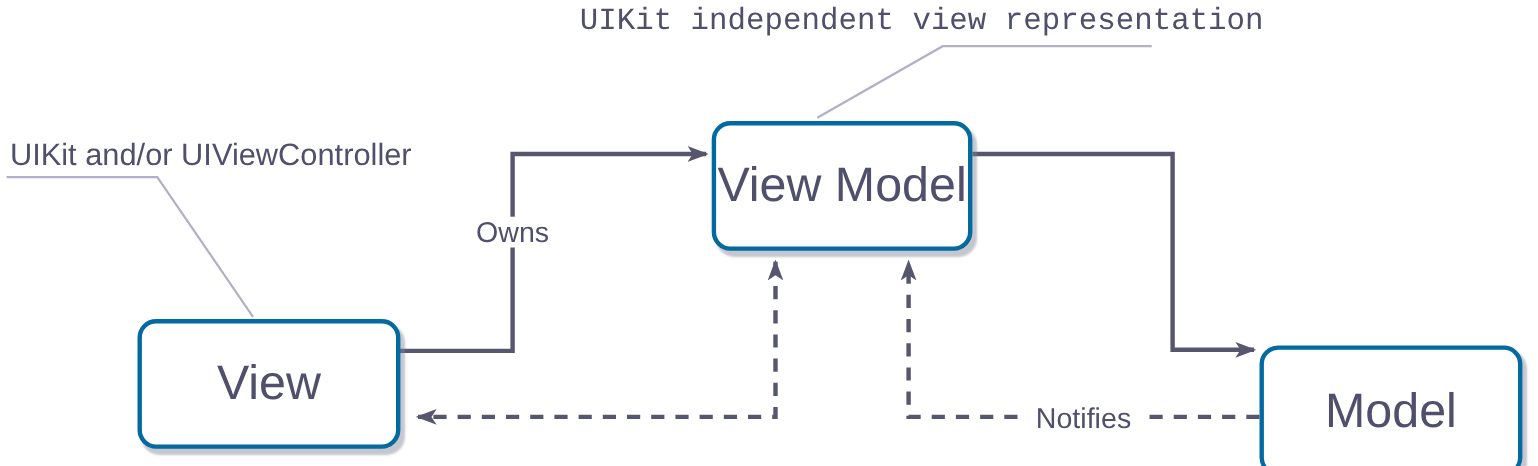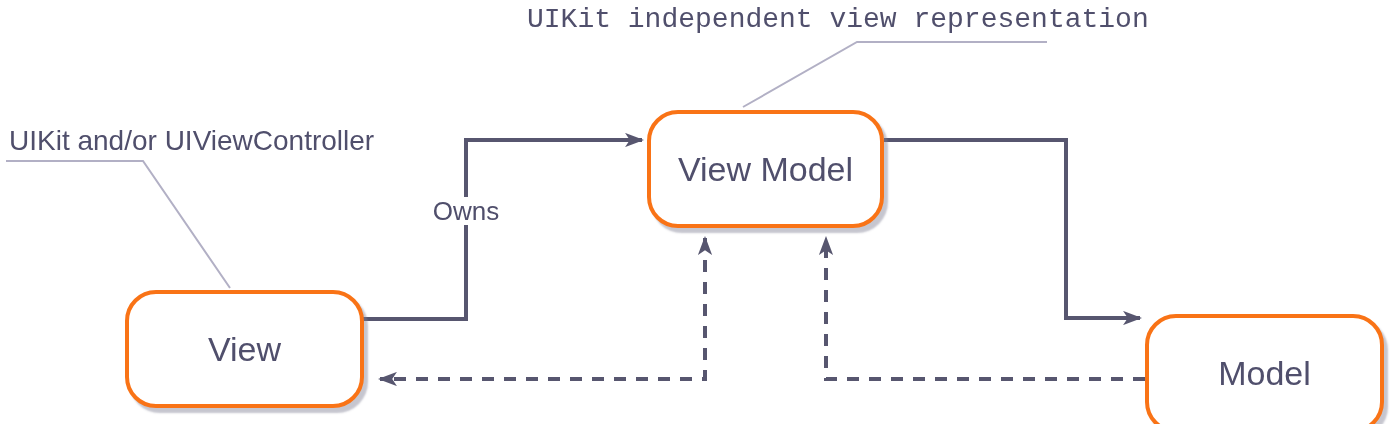--- a/index.html
+++ b/index.html
@@ -19,29 +19,29 @@
     position: absolute;
     top: 0; left: 0;
     width: 1398px;
     height: 424px;
     z-index: 1;
   }
   .node {
     position: absolute;
     box-sizing: border-box;
     background: #ffffff;
-    border: 4px solid #f97316;
-    border-radius: 31px;
+    border: 4px solid #0369a1;
+    border-radius: 17px;
     box-shadow: 4px 5px 2px rgba(128,128,148,0.45);
     display: flex;
     align-items: center;
     justify-content: center;
     z-index: 2;
     color: #504f6c;
-    font-size: 34px;
+    font-size: 44px;
   }
   .node-view       { left: 125px;  top: 290px; width: 239px; height: 118px; }
   .node-view-model { left: 647px;  top: 110px; width: 237px; height: 118px; }
   .node-model      { left: 1145px; top: 289px; width: 239px; height: 119px; margin-top: 25px; }
 
   .edge-label {
     position: absolute;
     z-index: 3;
     background: #ffffff;
     color: #504f6c;
@@ -98,18 +98,19 @@
     <span>View Model</span>
   </div>
   <div class="node node-model">
     <span>Model</span>
   </div>
 
   <div class="edge-label label-owns">Owns</div>
 
 
 
+  <div class="edge-label label-notifies">Notifies</div>
 
   <div class="callout-label callout-view-model-note">UIKit independent view representation</div>
 
   <div class="callout-label callout-view-note">UIKit and/or UIViewController</div>
 
 </div>
 
 </body></html>

